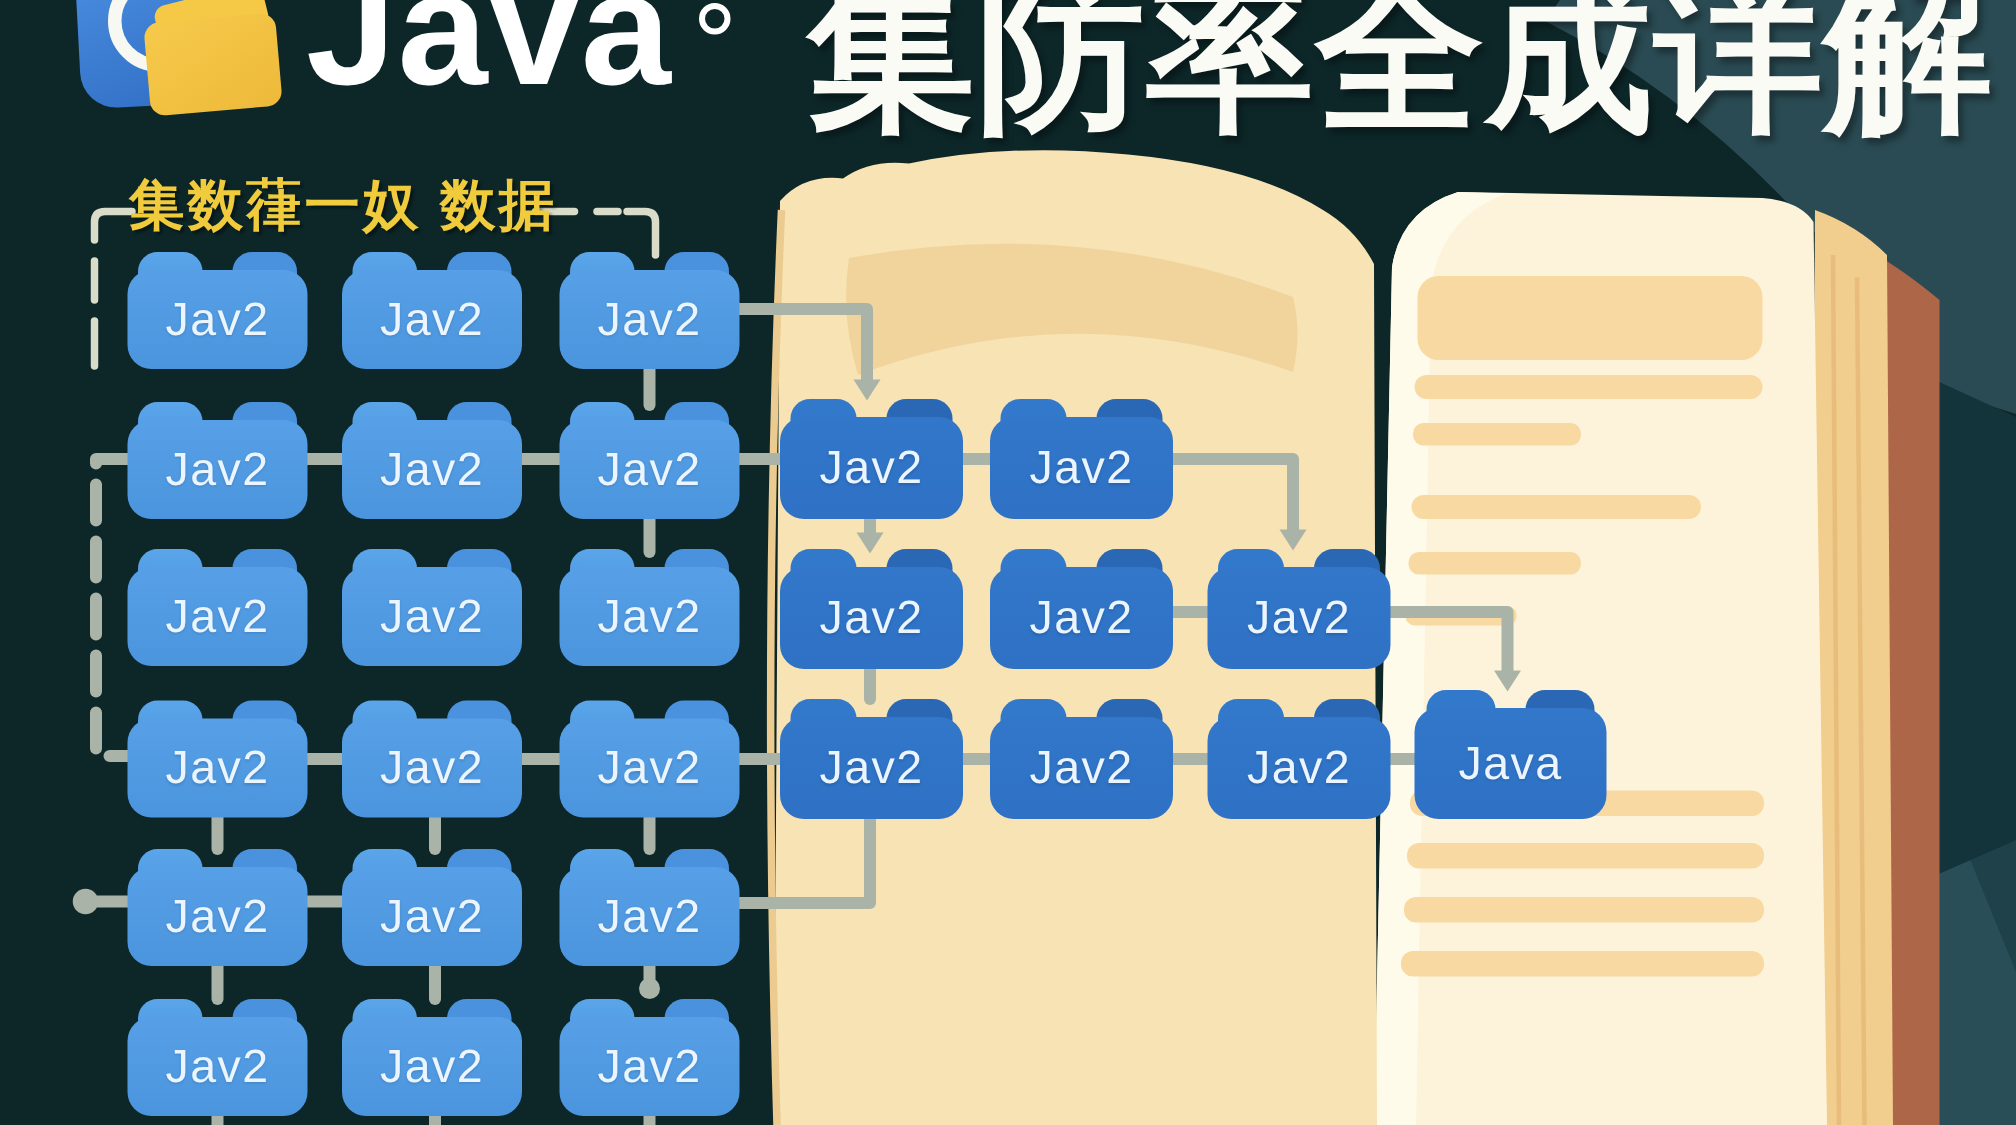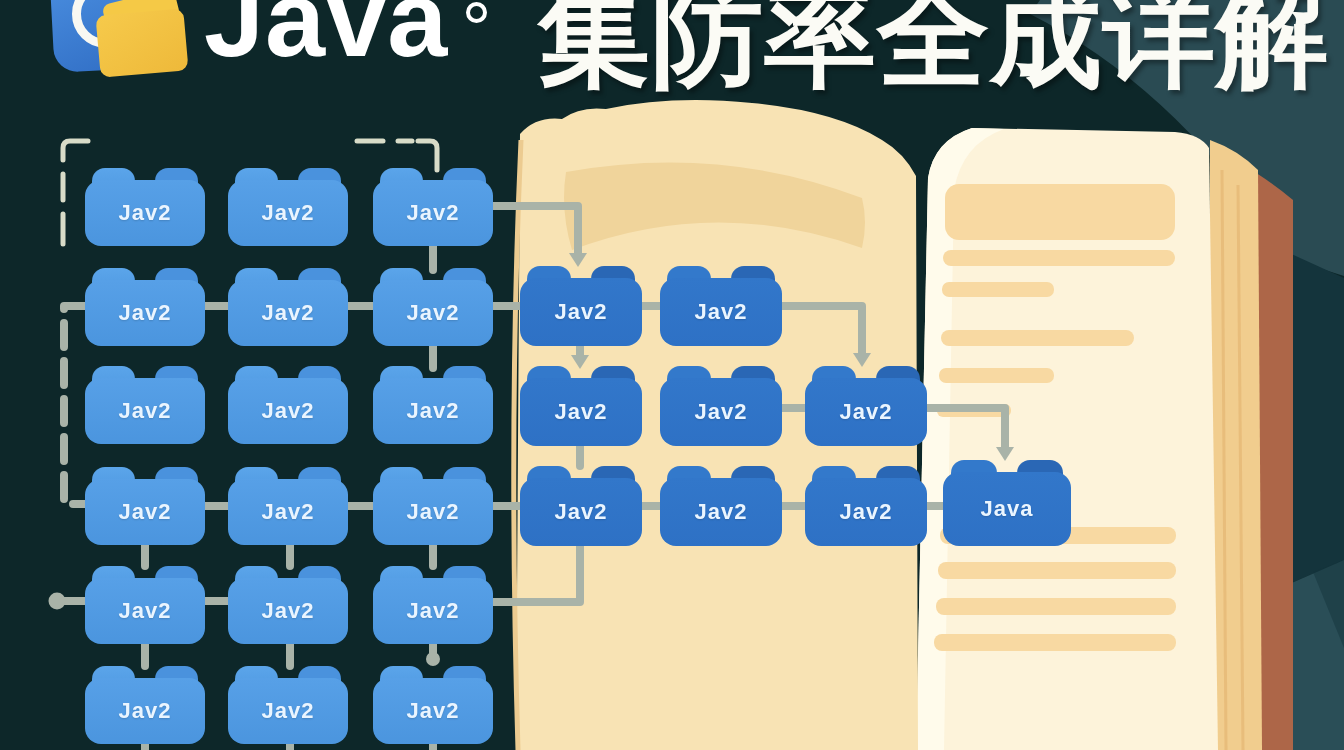--- a/index.html
+++ b/index.html
@@ -27,21 +27,21 @@
   #annotation-label{position:absolute;left:86px;top:112px;font-size:37px;font-weight:700;
     color:var(--c-yellow,#f0cc3c);letter-spacing:2px;white-space:nowrap;text-shadow:2px 2px 2px rgba(0,0,0,0.4);}
 
   
   .folder{position:absolute;}
   .folder .ear{position:absolute;top:0;height:30px;width:36%;border-radius:13px 13px 0 0;}
   .folder .ear.left{left:6%;}
   .folder .ear.right{right:6%;}
   .folder .fbody{position:absolute;left:0;right:0;top:12px;bottom:0;border-radius:16px;
     display:flex;align-items:center;justify-content:center;}
-  .folder .flabel{font-size:22px;font-weight:700;color:var(--c-folderText,#eaf5ff);letter-spacing:1px;
+  .folder .flabel{font-size:31px;font-weight:400;color:var(--c-folderText,#eaf5ff);letter-spacing:1px;
     text-shadow:0 1px 2px rgba(0,0,0,0.15);}
   .folder.light .ear.left,.folder.light .fbody{background:linear-gradient(180deg,#5ba5ea,#4d97e0);}
   .folder.light .ear.right{background:var(--c-folderLightEar,#4a92dd);}
   .folder.light .fbody{background:linear-gradient(180deg,var(--c-folderLight,#57a0e7),#4b95de);}
   .folder.dark .ear.left{background:#3379cb;}
   .folder.dark .ear.right{background:var(--c-folderDarkEar,#2a67b5);}
   .folder.dark .fbody{background:linear-gradient(180deg,#3277ca,var(--c-folderDark,#2e71c5));}
 </style>
 </head>
 <body>
@@ -321,14 +321,15 @@
 
   <div id="logo">
     <div class="logo-blue"></div>
     <div class="logo-ring"></div>
     <div class="logo-folder-back"></div>
     <div class="logo-folder-front"></div>
   </div>
   <div id="brand">Java</div>
   <div id="trademark"></div>
   <div id="title">集防率全成详解</div>
+  <div id="annotation-label">集数葎一奴 数据</div>
 
 </div>
 
 </body></html>

